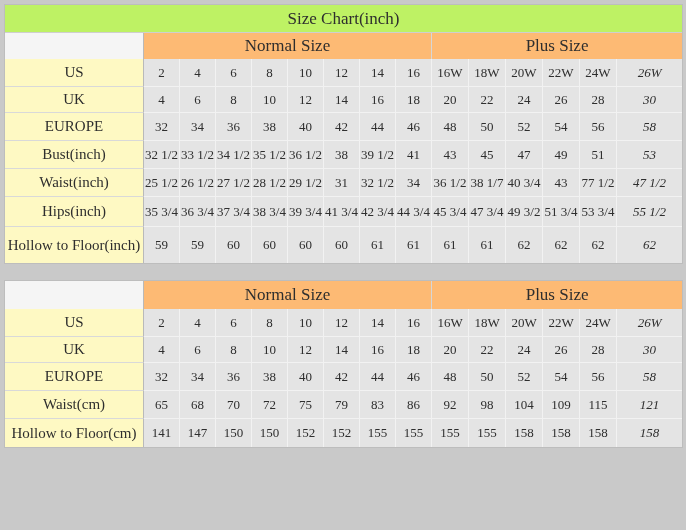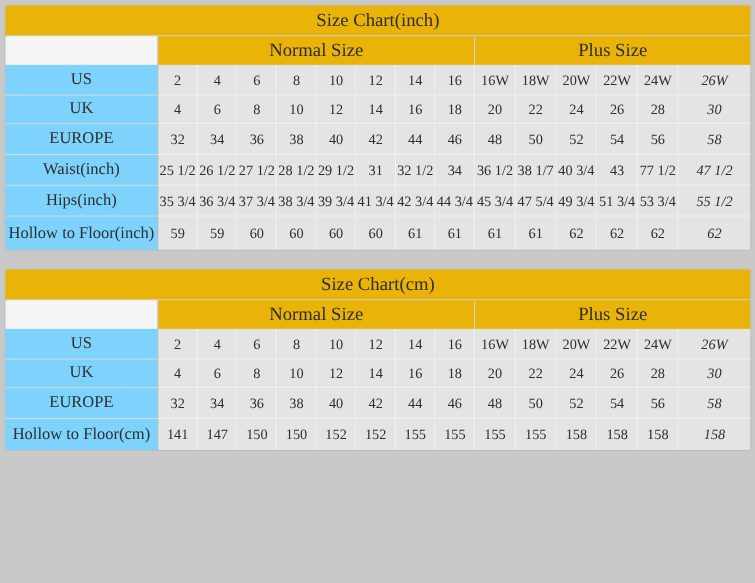--- a/index.html
+++ b/index.html
@@ -32,39 +32,39 @@
   tr.group-row { height: 23px; }
   tbody tr:nth-child(1) { height: 28px; }
   tbody tr:nth-child(2) { height: 26px; }
   tbody tr:nth-child(3) { height: 28px; }
   tbody tr:nth-child(4) { height: 28px; }
   tbody tr:nth-child(5) { height: 28px; }
   tbody tr:nth-child(6) { height: 30px; }
   tbody tr:nth-child(7) { height: 36px; }
 
   .title-cell {
-    background: #eab308;
+    background: #bef264;
     border-bottom: 1px solid #cfcfcf;
     font-size: 17px;
   }
   .group-label-spacer {
     background: #f5f5f5;
     border-right: 1px solid #b9b9b9;
     border-bottom: 1px solid #d6d6d6;
   }
   .group-cell {
-    background: #eab308;
+    background: #fdba74;
     border-right: 1px solid #d6d6d6;
     border-bottom: 1px solid #d6d6d6;
     font-size: 17px;
   }
   .group-cell.last-group { border-right: none; margin-top: 20px; }
 
   .label-cell {
-    background: #7dd3fc;
+    background: #fef9c3;
     border-right: 1px solid #b9b9b9;
     border-bottom: 1px solid #d9d9d9;
     font-size: 15px;
   }
   .data-cell {
     background: #e4e4e4;
     border-right: 1px solid #f2f2f2;
     border-bottom: 1px solid #f2f2f2;
     font-size: 13px;
   }
@@ -149,20 +149,37 @@
           <td class="data-cell">44</td>
           <td class="data-cell">46</td>
           <td class="data-cell">48</td>
           <td class="data-cell">50</td>
           <td class="data-cell">52</td>
           <td class="data-cell">54</td>
           <td class="data-cell">56</td>
           <td class="data-cell last-col">58</td>
         </tr>
         <tr>
+          <td class="label-cell">Bust(inch)</td>
+          <td class="data-cell">32 1/2</td>
+          <td class="data-cell">33 1/2</td>
+          <td class="data-cell">34 1/2</td>
+          <td class="data-cell">35 1/2</td>
+          <td class="data-cell">36 1/2</td>
+          <td class="data-cell">38</td>
+          <td class="data-cell">39 1/2</td>
+          <td class="data-cell">41</td>
+          <td class="data-cell">43</td>
+          <td class="data-cell">45</td>
+          <td class="data-cell">47</td>
+          <td class="data-cell">49</td>
+          <td class="data-cell">51</td>
+          <td class="data-cell last-col">53</td>
+        </tr>
+        <tr>
           <td class="label-cell">Waist(inch)</td>
           <td class="data-cell">25 1/2</td>
           <td class="data-cell">26 1/2</td>
           <td class="data-cell">27 1/2</td>
           <td class="data-cell">28 1/2</td>
           <td class="data-cell">29 1/2</td>
           <td class="data-cell">31</td>
           <td class="data-cell">32 1/2</td>
           <td class="data-cell">34</td>
           <td class="data-cell">36 1/2</td>
@@ -176,22 +193,22 @@
           <td class="label-cell">Hips(inch)</td>
           <td class="data-cell">35 3/4</td>
           <td class="data-cell">36 3/4</td>
           <td class="data-cell">37 3/4</td>
           <td class="data-cell">38 3/4</td>
           <td class="data-cell">39 3/4</td>
           <td class="data-cell">41 3/4</td>
           <td class="data-cell">42 3/4</td>
           <td class="data-cell">44 3/4</td>
           <td class="data-cell">45 3/4</td>
-          <td class="data-cell">47 5/4</td>
-          <td class="data-cell">49 3/4</td>
+          <td class="data-cell">47 3/4</td>
+          <td class="data-cell">49 3/2</td>
           <td class="data-cell">51 3/4</td>
           <td class="data-cell">53 3/4</td>
           <td class="data-cell last-col">55 1/2</td>
         </tr>
         <tr>
           <td class="label-cell">Hollow to Floor(inch)</td>
           <td class="data-cell">59</td>
           <td class="data-cell">59</td>
           <td class="data-cell">60</td>
           <td class="data-cell">60</td>
@@ -223,23 +240,20 @@
         <col class="col-n">
         <col class="col-n">
       <col class="col-p">
         <col class="col-p">
         <col class="col-p">
         <col class="col-p">
       <col class="col-p">
         <col class="col-last">
     </colgroup>
     <tbody>
-      <tr class="title-row">
-        <td class="title-cell" colspan="15">Size Chart(cm)</td>
-      </tr>
       <tr class="group-row">
         <td class="group-label-spacer"></td>
         <td class="group-cell" colspan="8">Normal Size</td>
         <td class="group-cell last-group" colspan="6">Plus Size</td>
       </tr>
     </tbody>
     <tbody>
         <tr>
           <td class="label-cell">US</td>
           <td class="data-cell">2</td>
@@ -285,20 +299,37 @@
           <td class="data-cell">44</td>
           <td class="data-cell">46</td>
           <td class="data-cell">48</td>
           <td class="data-cell">50</td>
           <td class="data-cell">52</td>
           <td class="data-cell">54</td>
           <td class="data-cell">56</td>
           <td class="data-cell last-col">58</td>
         </tr>
         <tr>
+          <td class="label-cell">Waist(cm)</td>
+          <td class="data-cell">65</td>
+          <td class="data-cell">68</td>
+          <td class="data-cell">70</td>
+          <td class="data-cell">72</td>
+          <td class="data-cell">75</td>
+          <td class="data-cell">79</td>
+          <td class="data-cell">83</td>
+          <td class="data-cell">86</td>
+          <td class="data-cell">92</td>
+          <td class="data-cell">98</td>
+          <td class="data-cell">104</td>
+          <td class="data-cell">109</td>
+          <td class="data-cell">115</td>
+          <td class="data-cell last-col">121</td>
+        </tr>
+        <tr>
           <td class="label-cell">Hollow to Floor(cm)</td>
           <td class="data-cell">141</td>
           <td class="data-cell">147</td>
           <td class="data-cell">150</td>
           <td class="data-cell">150</td>
           <td class="data-cell">152</td>
           <td class="data-cell">152</td>
           <td class="data-cell">155</td>
           <td class="data-cell">155</td>
           <td class="data-cell">155</td>

